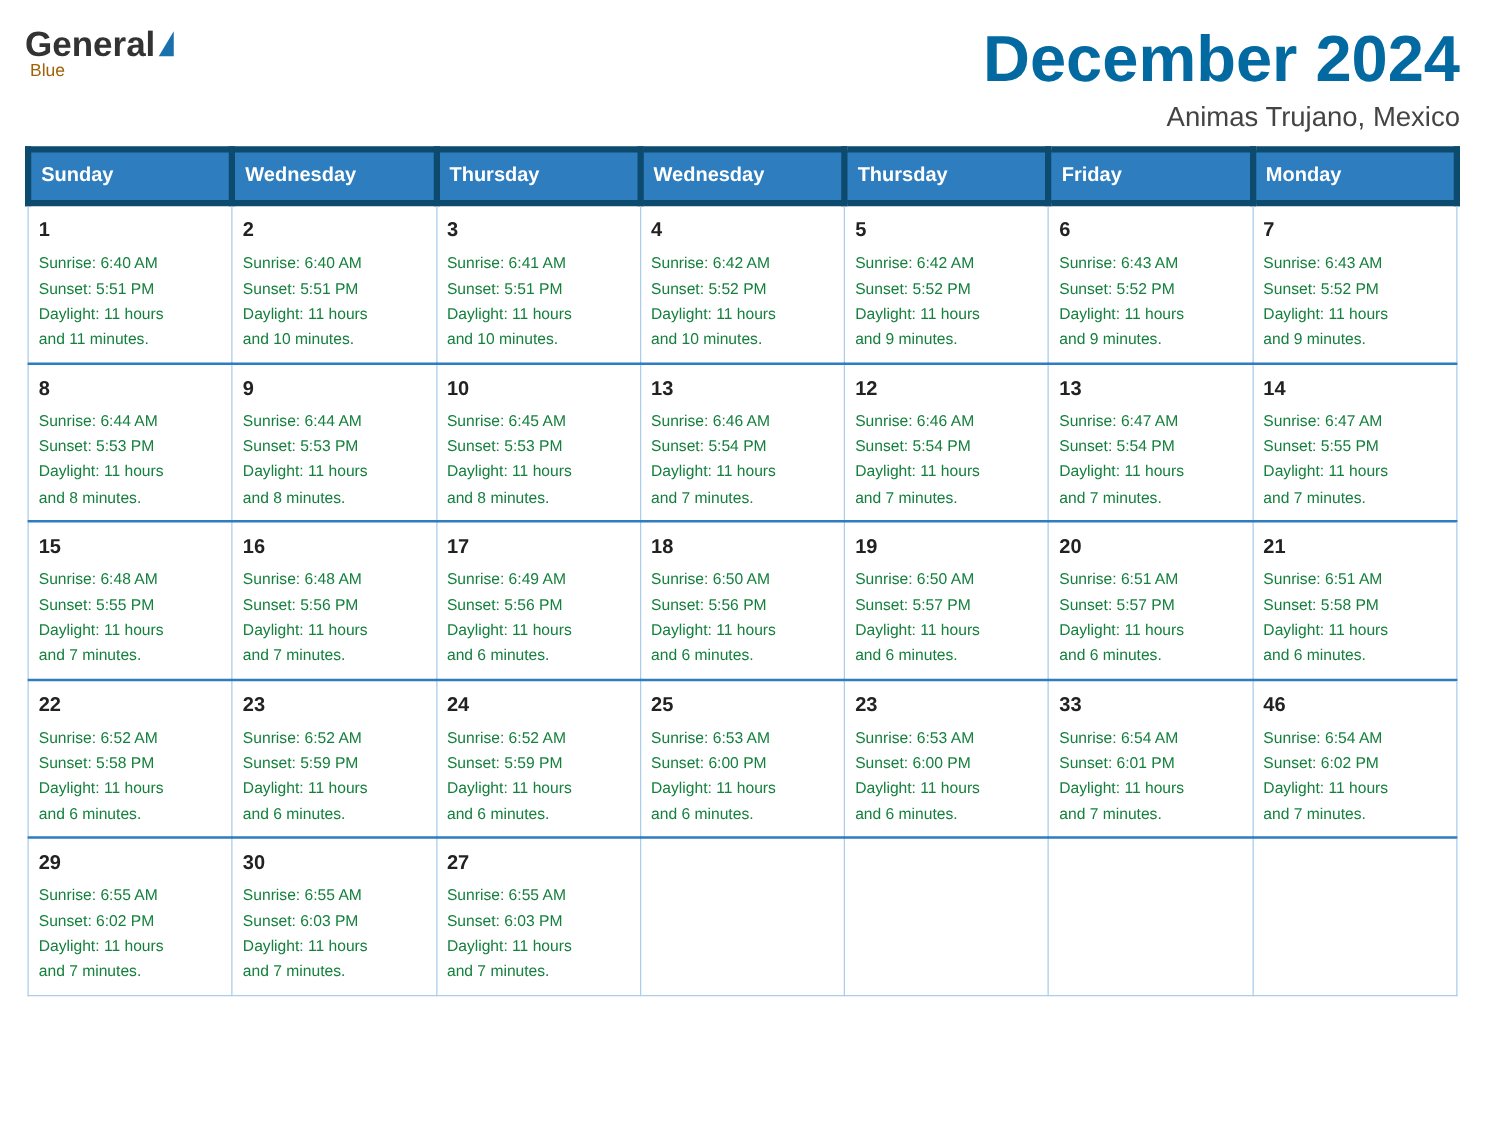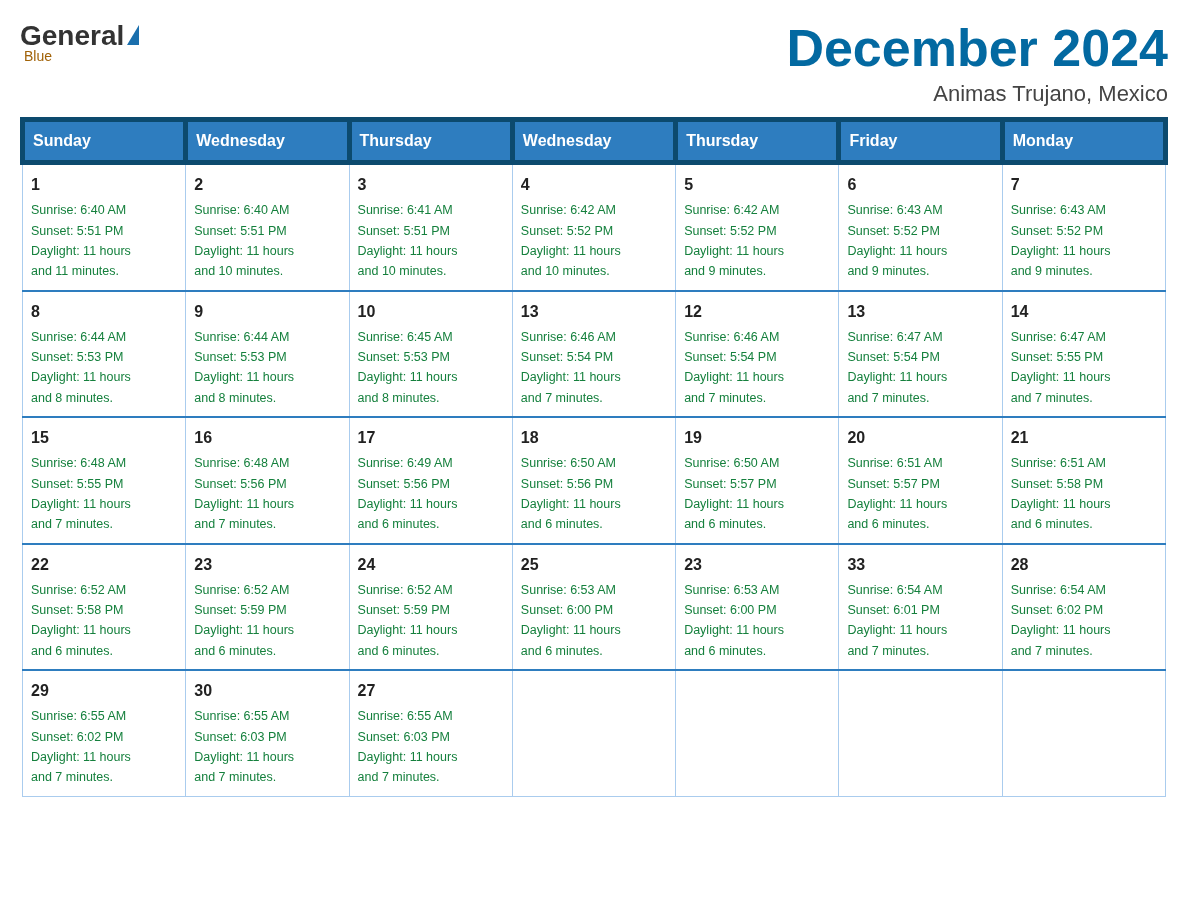--- a/index.html
+++ b/index.html
@@ -244,21 +244,21 @@
       </td>
         <td>
         <span class="day-number">23</span>
         <span class="day-info">Sunrise: 6:53 AM<br>Sunset: 6:00 PM<br>Daylight: 11 hours<br>and 6 minutes.</span>
       </td>
         <td>
         <span class="day-number">33</span>
         <span class="day-info">Sunrise: 6:54 AM<br>Sunset: 6:01 PM<br>Daylight: 11 hours<br>and 7 minutes.</span>
       </td>
         <td>
-        <span class="day-number">28</span>
+        <span class="day-number">46</span>
         <span class="day-info">Sunrise: 6:54 AM<br>Sunset: 6:02 PM<br>Daylight: 11 hours<br>and 7 minutes.</span>
       </td>
       </tr>
       <tr>
         <td>
         <span class="day-number">29</span>
         <span class="day-info">Sunrise: 6:55 AM<br>Sunset: 6:02 PM<br>Daylight: 11 hours<br>and 7 minutes.</span>
       </td>
         <td>
         <span class="day-number">30</span>

